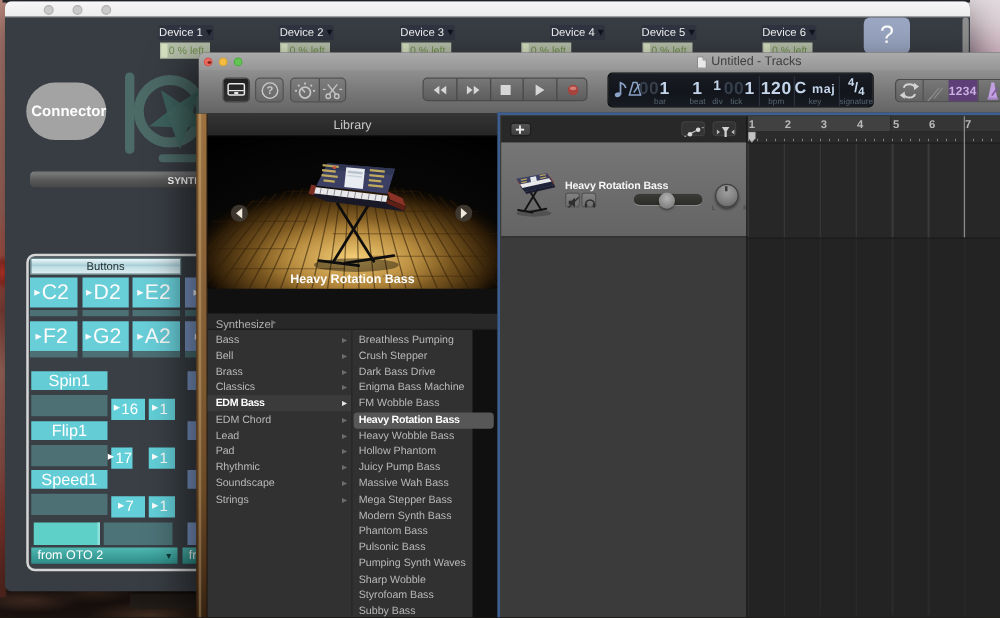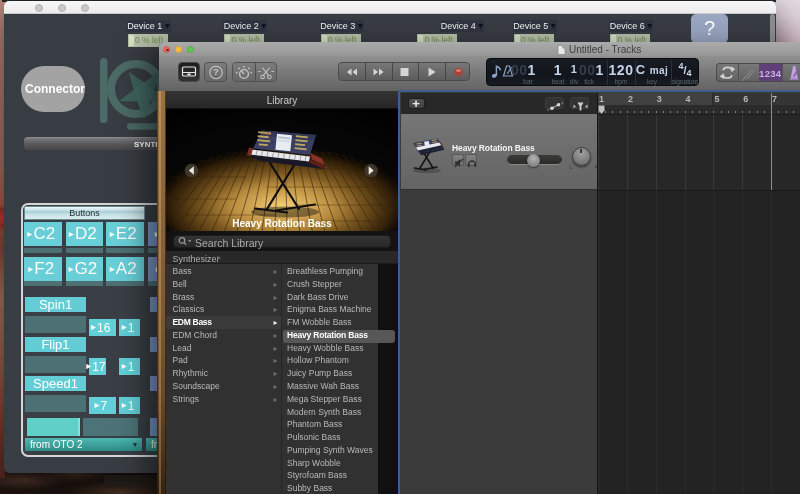--- a/index.html
+++ b/index.html
@@ -374,30 +374,20 @@
       </g>
 
       <circle cx="25.5" cy="61.5" r="6.8" fill="#403b33" opacity=".9"></circle>
       <polygon points="27.8,57.3 22.8,61.5 27.8,65.7" fill="#efe9dc"></polygon>
       <circle cx="205" cy="61.5" r="6.8" fill="#403b33" opacity=".9"></circle>
       <polygon points="202.7,57.3 207.7,61.5 202.7,65.7" fill="#efe9dc"></polygon>
       <text x="116" y="117.5" text-anchor="middle" font-family="Liberation Sans" font-size="10" font-weight="bold" fill="#fdfdfd">Heavy Rotation Bass</text>
     </svg>
     <div class="abs" style="left:0;top:17.5px;width:232px;height:122.5px;background:radial-gradient(184px 100px at 116px 88px,rgba(0,0,0,0) 62%,rgba(0,0,0,.45) 85%,rgba(0,0,0,.85) 100%);pointer-events:none"></div>
 
-    <div class="abs" style="left:0;top:140px;width:232px;height:20px;background:#131313">
-      <div class="abs" style="left:7px;top:4px;width:218px;height:13px;background:linear-gradient(#343434,#272727);border:1px solid #1a1a1a;border-radius:4px">
-        <svg width="16" height="11" viewBox="0 0 16 11" style="position:absolute;left:3px;top:0">
-              <circle cx="5" cy="4.4" r="2.8" fill="none" stroke="#9a9a9a" stroke-width="1.2"></circle>
-              <line x1="7" y1="6.6" x2="9.2" y2="8.8" stroke="#9a9a9a" stroke-width="1.4"></line>
-              <polygon points="11,4 14.4,4 12.7,6.4" fill="#8a8a8a"></polygon>
-            </svg>
-        <span style="position:absolute;left:21px;top:1px;font-size:10.5px;color:#aaaaaa">Search Library</span>
-      </div>
-    </div>
 
     <div class="abs" id="liblist" style="left:0;top:160px;width:212px;height:243px;background:#313131;font-size:8.5px;letter-spacing:0;color:#b9b9b9">
       <div class="abs" style="left:0;top:0;width:232px;height:13px;background:#282828;border-bottom:1px solid #1c1c1c"></div>
       <div class="abs" style="left:6.5px;top:2.5px;font-size:9px;letter-spacing:0;color:#b0b0b0">Synthesizer</div>
       <div class="abs" style="left:51px;top:2px;font-size:8px;color:#6f6f6f">▸</div>
       <div class="abs" style="left:0;top:65.3px;width:115px;height:12.8px;background:#3b3b3b"></div>
       <div class="abs" style="left:115px;top:13px;width:1px;height:230px;background:#262626"></div>
       <div class="abs lrow" style="left:6.5px;top:15px">Bass</div>
           <span class="abs lar" style="top:15px">▸</span>
       <div class="abs lrow" style="left:6.5px;top:27.8px">Bell</div>

